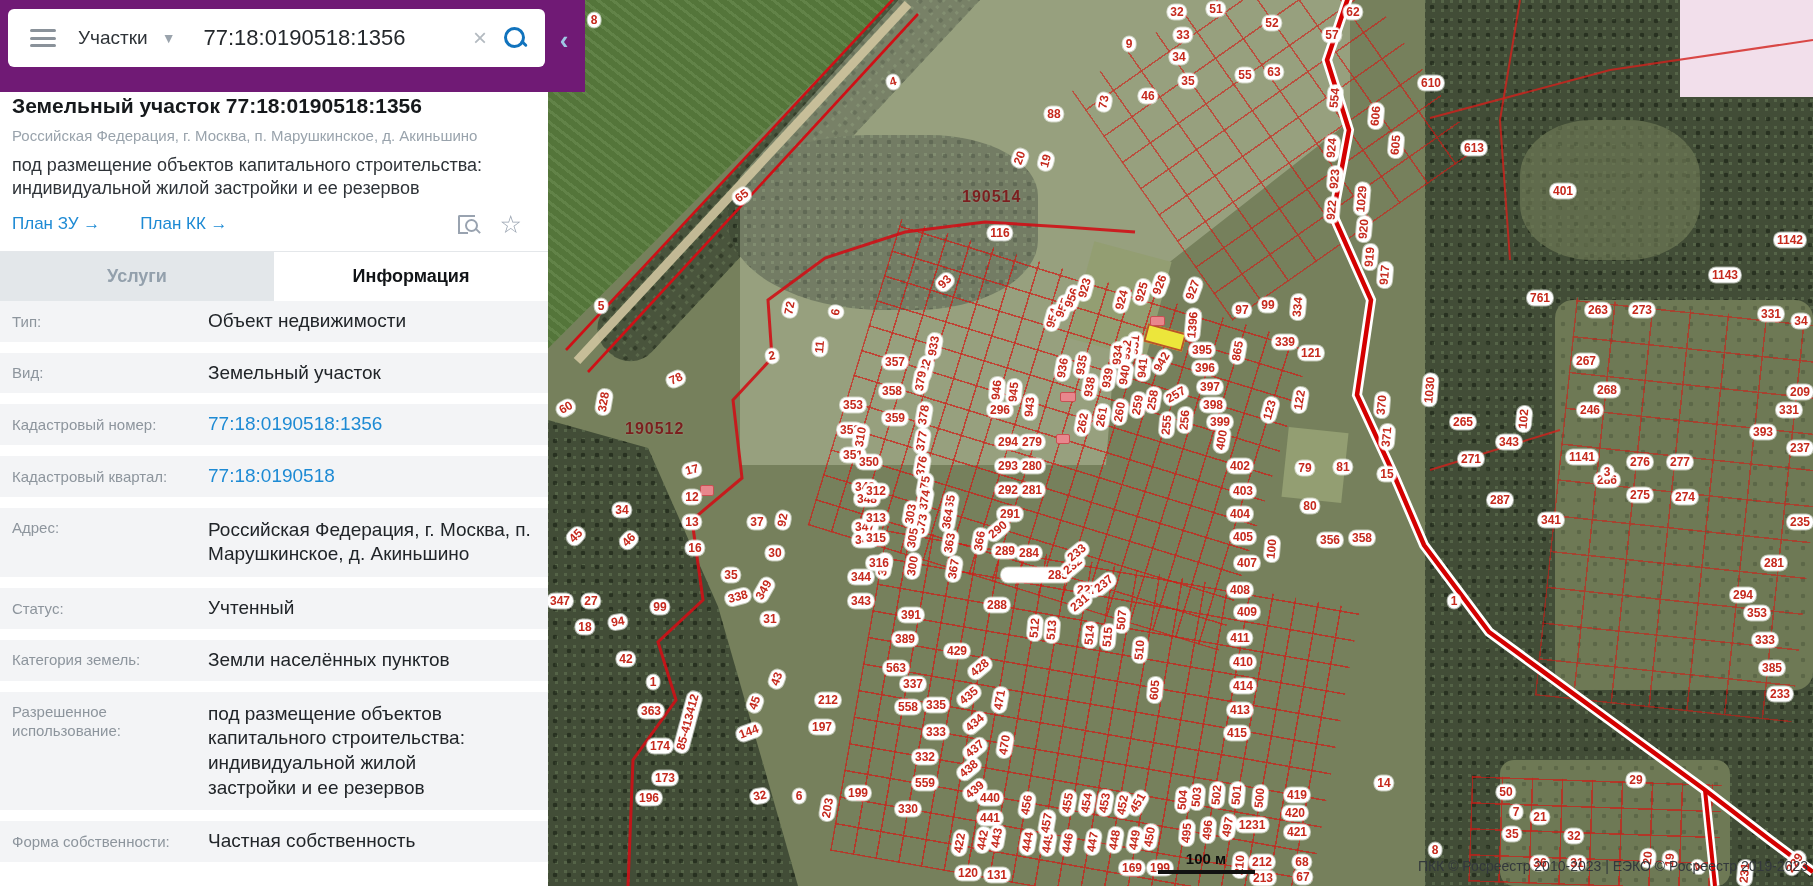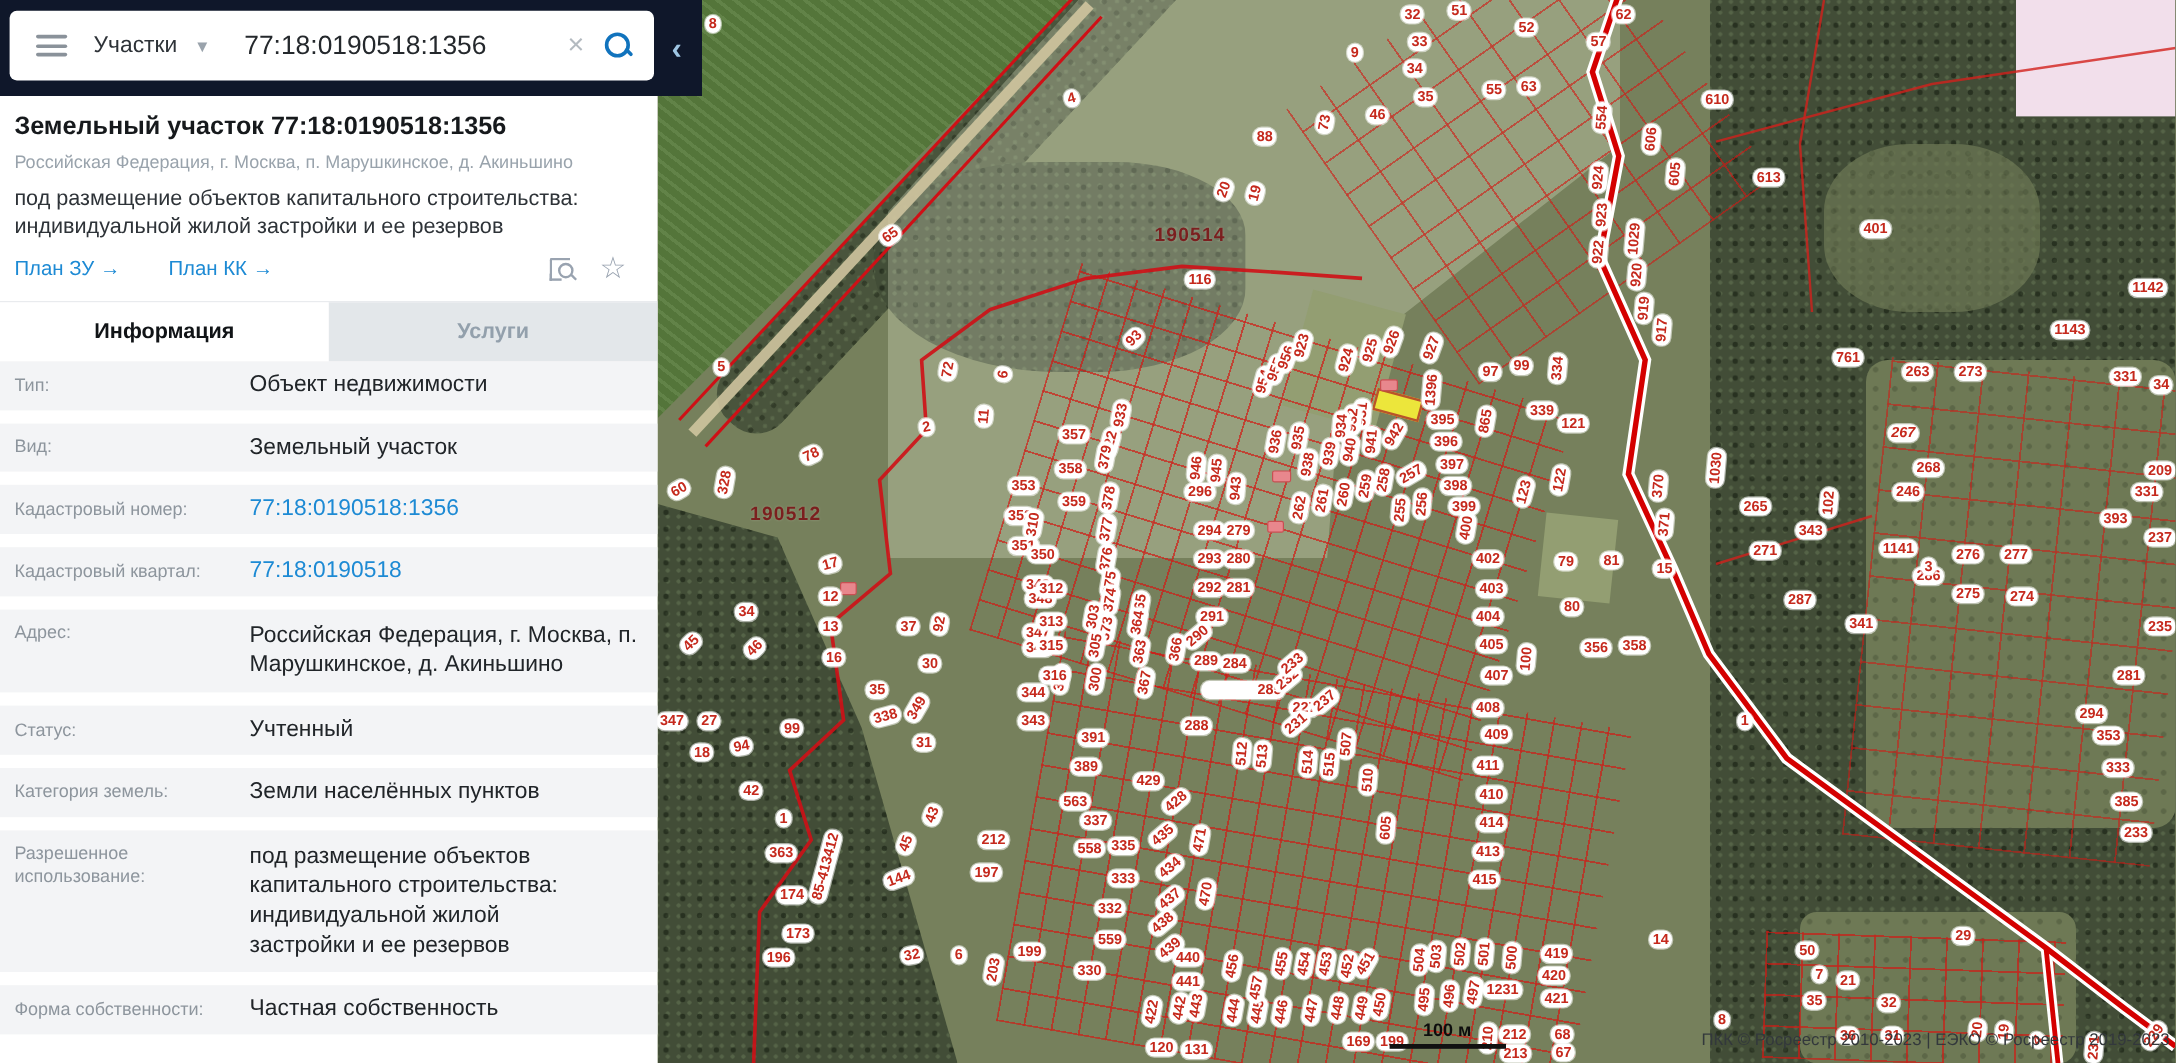--- a/index.html
+++ b/index.html
@@ -18,21 +18,21 @@
   .pinkblob{background:#e8878d;border:1px solid #c84f52;}
   svg.lines{position:absolute;inset:0;width:100%;height:100%;}
   .chip{position:absolute;background:#ffffff;color:#c5291d;font-weight:bold;font-size:12px;line-height:15px;padding:0 3px;border-radius:7px;white-space:nowrap;box-shadow:0 0 0 1px rgba(255,255,255,.55);}
   .qlabel{position:absolute;color:#7c1518;font-weight:bold;font-size:16px;letter-spacing:1px;opacity:.9;text-shadow:0 0 2px rgba(255,255,255,.25);}
   .selparcel{position:absolute;background:#ece63b;border:2px solid #b9542a;}
   .scalebar{position:absolute;left:1158px;top:870px;width:97px;height:4px;background:#111;}
   .scalelabel{position:absolute;left:1206px;top:850px;transform:translateX(-50%);color:#0d0d0d;font-size:15px;font-weight:bold;}
   .attribution{position:absolute;right:5px;top:858px;color:#33383c;font-size:14px;}
 
   
-  .topbar{position:absolute;left:0;top:0;width:585px;height:80px;background:#0f172a;}
+  .topbar{position:absolute;left:0;top:0;width:585px;height:92px;background:#701a75;}
   .searchbox{position:absolute;left:8px;top:9px;width:537px;height:58px;background:#fff;border-radius:6px;display:flex;align-items:center;}
   .hamburger{width:26px;height:18px;margin-left:22px;display:flex;flex-direction:column;justify-content:space-between;cursor:pointer;}
   .hamburger span{display:block;height:3px;background:#8a929a;border-radius:2px;}
   .cat{margin-left:22px;font-size:19px;color:#2e3338;}
   .chev-down{margin-left:14px;color:#9aa3ac;font-size:14px;}
   .searchinput{border:none;outline:none;font-size:22px;color:#24282c;margin-left:26px;flex:1;min-width:0;font-family:"Liberation Sans",sans-serif;}
   .xicon{color:#b3bac0;font-size:24px;margin-right:16px;cursor:pointer;}
   .magicon{margin-right:18px;cursor:pointer;position:relative;width:24px;height:24px;}
   .magicon .lens{position:absolute;left:1px;top:1px;width:15px;height:15px;border:3px solid #1173bd;border-radius:50%;}
   .magicon .handle{position:absolute;left:17px;top:16px;width:8px;height:3px;background:#1173bd;transform:rotate(45deg);border-radius:2px;}
@@ -389,21 +389,21 @@
       <div class="chip" style="left: 1800px; top: 448px; transform: translate(-50%, -50%) rotate(0deg);">237</div>
       <div class="chip" style="left: 1763px; top: 432px; transform: translate(-50%, -50%) rotate(0deg);">393</div>
       <div class="chip" style="left: 1789px; top: 410px; transform: translate(-50%, -50%) rotate(0deg);">331</div>
       <div class="chip" style="left: 1640px; top: 462px; transform: translate(-50%, -50%) rotate(0deg);">276</div>
       <div class="chip" style="left: 1680px; top: 462px; transform: translate(-50%, -50%) rotate(0deg);">277</div>
       <div class="chip" style="left: 1640px; top: 495px; transform: translate(-50%, -50%) rotate(0deg);">275</div>
       <div class="chip" style="left: 1685px; top: 497px; transform: translate(-50%, -50%) rotate(0deg);">274</div>
       <div class="chip" style="left: 1607px; top: 480px; transform: translate(-50%, -50%) rotate(0deg);">286</div>
       <div class="chip" style="left: 1607px; top: 390px; transform: translate(-50%, -50%) rotate(0deg);">268</div>
       <div class="chip" style="left: 1590px; top: 410px; transform: translate(-50%, -50%) rotate(0deg);">246</div>
-      <div class="chip" style="left: 1586px; top: 361px; transform: translate(-50%, -50%) rotate(0deg); font-style: italic;">267</div>
+      <div class="chip" style="left: 1586px; top: 361px; transform: translate(-50%, -50%) rotate(0deg);">267</div>
       <div class="chip" style="left: 1582px; top: 457px; transform: translate(-50%, -50%) rotate(0deg);">1141</div>
       <div class="chip" style="left: 1607px; top: 472px; transform: translate(-50%, -50%) rotate(0deg);">3</div>
       <div class="chip" style="left: 1800px; top: 392px; transform: translate(-50%, -50%) rotate(0deg);">209</div>
       <div class="chip" style="left: 1563px; top: 191px; transform: translate(-50%, -50%) rotate(0deg);">401</div>
       <div class="chip" style="left: 1725px; top: 275px; transform: translate(-50%, -50%) rotate(0deg);">1143</div>
       <div class="chip" style="left: 1790px; top: 240px; transform: translate(-50%, -50%) rotate(0deg);">1142</div>
       <div class="chip" style="left: 1540px; top: 298px; transform: translate(-50%, -50%) rotate(0deg);">761</div>
       <div class="chip" style="left: 1598px; top: 310px; transform: translate(-50%, -50%) rotate(0deg);">263</div>
       <div class="chip" style="left: 1642px; top: 310px; transform: translate(-50%, -50%) rotate(0deg);">273</div>
       <div class="chip" style="left: 1771px; top: 314px; transform: translate(-50%, -50%) rotate(0deg);">331</div>
@@ -456,22 +456,22 @@
             <div class="frame2"></div>
             <div class="lens"></div>
             <div class="handle"></div>
         </div>
         <div class="star">☆</div>
       </div>
     </div>
   </div>
 
   <div class="tabs">
+    <div class="tab inactive">Услуги</div>
     <div class="tab active">Информация</div>
-    <div class="tab inactive">Услуги</div>
   </div>
 
   <div class="rows">
     <div class="row">
         <div class="rlabel">Тип:</div>
         <div class="rvalue">Объект недвижимости</div>
       </div>
     <div class="row">
         <div class="rlabel">Вид:</div>
         <div class="rvalue">Земельный участок</div>

